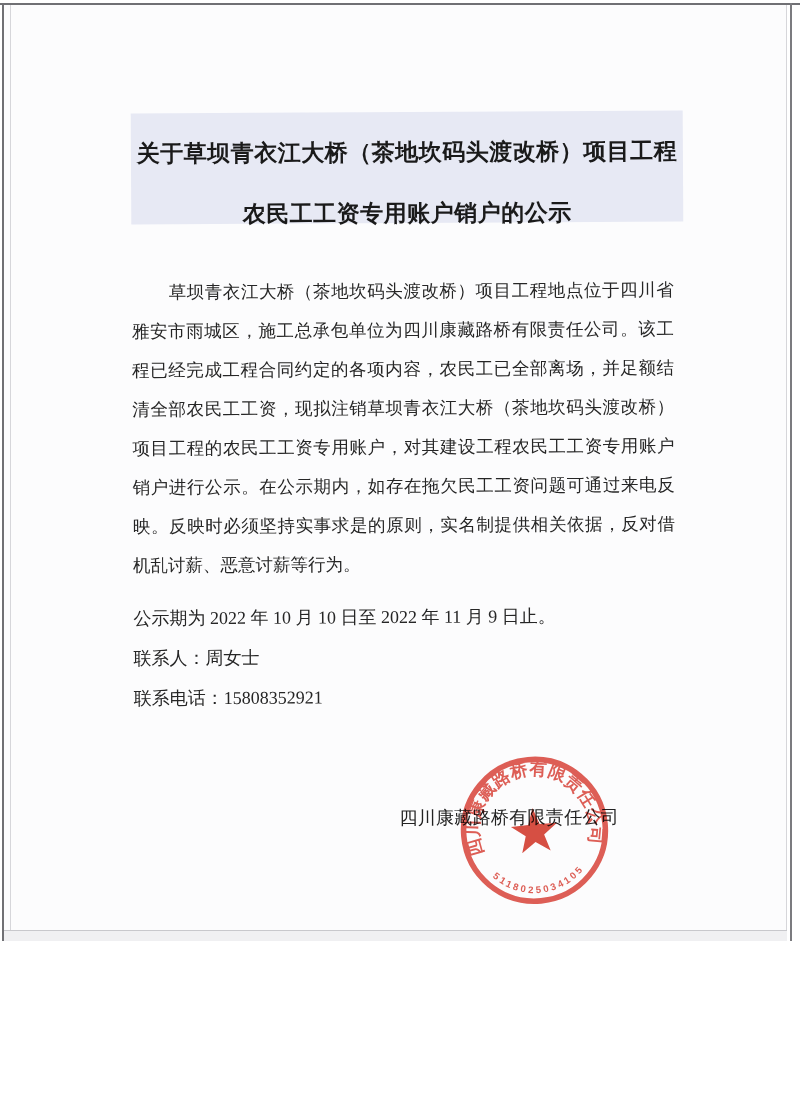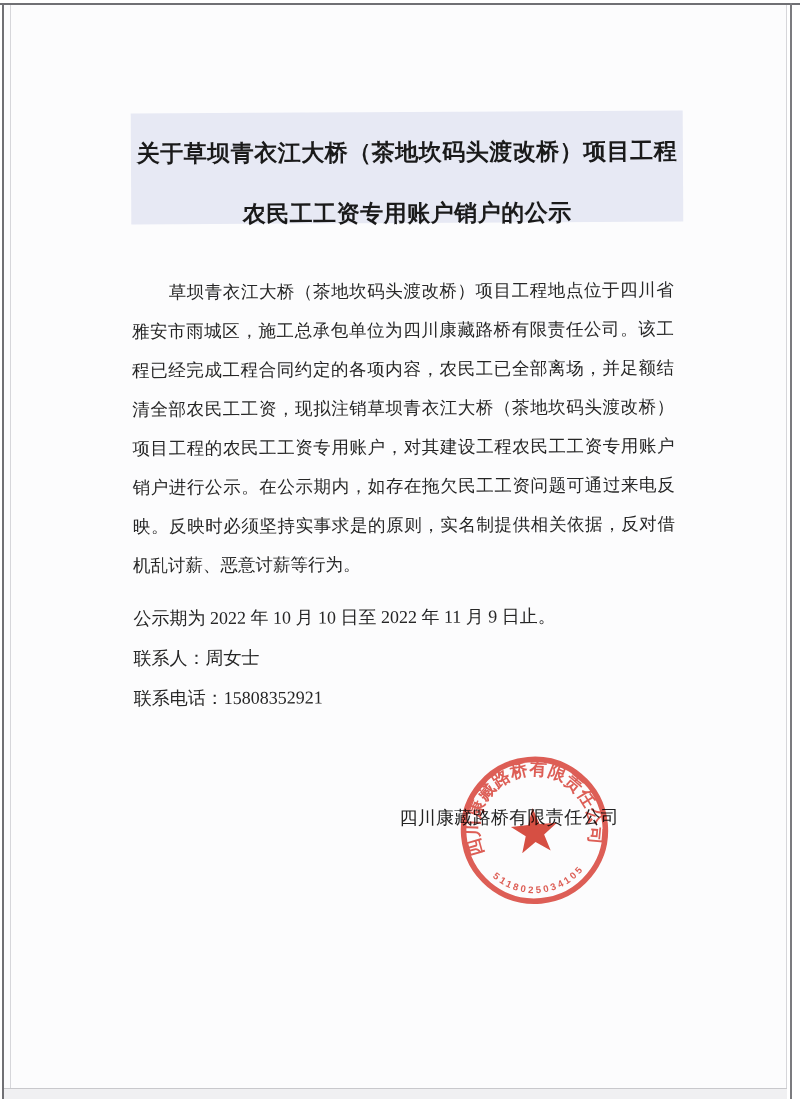--- a/index.html
+++ b/index.html
@@ -1,17 +1,17 @@
 <!DOCTYPE html>
 <html><head>
 <meta charset="utf-8">
 <style>
   html,body{margin:0;padding:0;background:#ffffff;}
   .canvas{
-    position:relative;width:800px;height:1099px;background:#ffffff;overflow:hidden;
+    position:relative;width:800px;height:941px;background:#ffffff;overflow:hidden;
     font-family:"Liberation Sans",sans-serif;color:#2a2a2a;
   }
   .paper{
     position:absolute;left:4px;top:5px;right:13px;bottom:11px;
     background:#fcfcfd;
   }
   
   .frame-top{position:absolute;left:0;top:3px;width:100%;height:2px;background:#707074;}
   .frame-left-dark{position:absolute;left:2px;top:3px;bottom:0;width:2px;background:#707074;}
   .frame-left-light{position:absolute;left:10px;top:5px;bottom:11px;width:1px;background:#d6d6da;}

